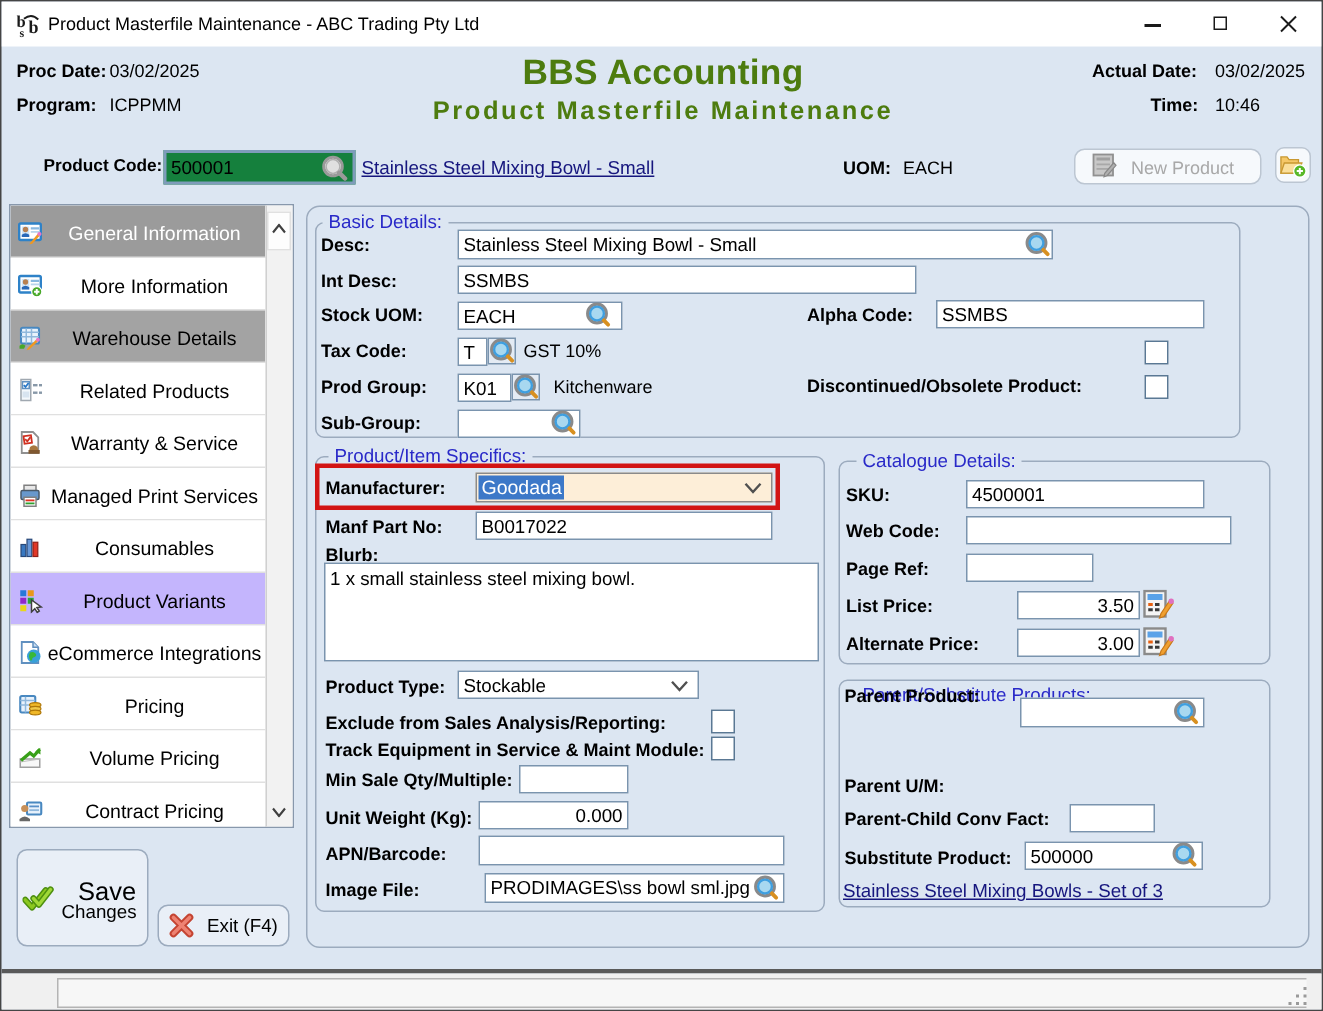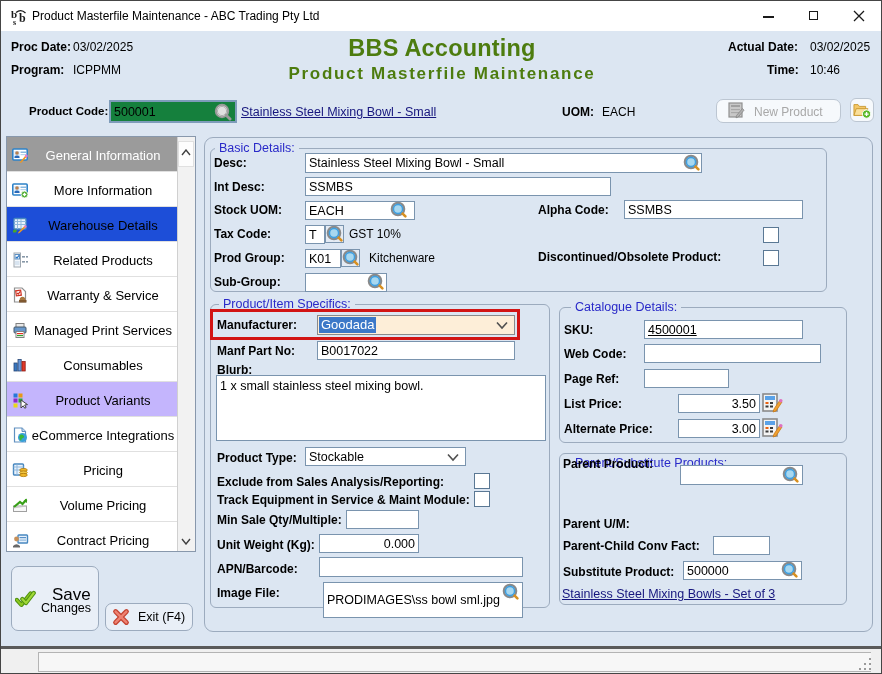--- a/index.html
+++ b/index.html
@@ -110,21 +110,21 @@
           <rect x="2.5" y="4" width="5" height="7" fill="#cfe4f7"></rect>
           <circle cx="5" cy="6" r="1.8" fill="#b88050"></circle>
           <path d="M2.5 11 L7.5 11 L7.5 9.5 Q5 7.5 2.5 9.5 Z" fill="#2868b8"></path>
           <rect x="8.5" y="4.5" width="5.5" height="1.5" fill="#88b8e0"></rect>
           <rect x="8.5" y="7" width="5.5" height="1.2" fill="#b8d4ec"></rect>
           <circle cx="12.5" cy="12.5" r="3.4" fill="#48a828" stroke="#fff" stroke-width="0.8"></circle>
           <path d="M12.5 10.7 V14.3 M10.7 12.5 H14.3" stroke="#fff" stroke-width="1.3"></path>
         </svg>
         <div style="flex:1;text-align:center;font-size:13px;white-space:nowrap;color:#000;margin-top:-3px;">More Information</div>
       </div>
-      <div style="position:absolute;left:0;top:69.5px;width:170px;height:35px;background:#1d4ed8;border-bottom:1px solid #e0e0e0;display:flex;align-items:center;padding-top:7px;">
+      <div style="position:absolute;left:0;top:69.5px;width:170px;height:35px;background:#a3a3a3;border-bottom:1px solid #e0e0e0;display:flex;align-items:center;padding-top:7px;">
         <svg style="margin-left:5px;flex:none;margin-top:-3px;" width="17" height="17" viewBox="0 0 17 17">
           <rect x="2" y="1.5" width="12" height="10.5" rx="1" fill="#e8f2fc" stroke="#4888c0" stroke-width="1.4"></rect>
           <path d="M2 4.5 H14 M2 7.5 H14 M5.5 2 V12 M9 2 V12" stroke="#90b8dc" stroke-width="1"></path>
           <path d="M1 13.5 Q3 11.5 5 13.5 L4 15.5 L1 15.5 Z" fill="#48a828"></path>
           <path d="M12.5 9 L6.5 15 L5.8 16.5 L7.5 16 L13.8 10.2 Z" fill="#f09820"></path>
           <circle cx="13.3" cy="9.5" r="1.3" fill="#e878c8"></circle>
         </svg>
         <div style="flex:1;text-align:center;font-size:13px;white-space:nowrap;color:#000;margin-top:-3px;">Warehouse Details</div>
       </div>
       <div style="position:absolute;left:0;top:104.5px;width:170px;height:35px;background:#fff;border-bottom:1px solid #e0e0e0;display:flex;align-items:center;padding-top:7px;">
@@ -302,31 +302,31 @@
   <div class="cb" style="left:473px;top:472px;"></div>
   <div class="lbl" style="left:216px;top:492px;">Track Equipment in Service &amp; Maint Module:</div>
   <div class="cb" style="left:473px;top:490px;"></div>
   <div class="lbl" style="left:216px;top:512px;">Min Sale Qty/Multiple:</div>
   <div class="inp" style="left:345px;top:509px;width:73px;height:19px;"></div>
   <div class="lbl" style="left:216px;top:537px;">Unit Weight (Kg):</div>
   <div class="inp" style="left:318px;top:533px;width:100px;height:19px;justify-content:flex-end;">0.000</div>
   <div class="lbl" style="left:216px;top:561px;">APN/Barcode:</div>
   <div class="inp" style="left:318px;top:556px;width:204px;height:20px;"></div>
   <div class="lbl" style="left:216px;top:585px;">Image File:</div>
-  <div class="inp" style="left:322px;top:581px;width:200px;height:36px;">PRODIMAGES\ss bowl sml.jpg</div>
+  <div class="inp" style="left:322px;top:581px;width:200px;height:20px;">PRODIMAGES\ss bowl sml.jpg</div>
   <svg class="abs mag" style="left:501px;top:582px;" width="18" height="18" viewBox="0 0 18 18">
       <circle cx="8" cy="8" r="6.2" fill="#e8f4fc" stroke="#8a8a8a" stroke-width="2.2"></circle>
       <circle cx="8" cy="8" r="4.6" fill="#a8d8f0" stroke="#3f9fe0" stroke-width="1.6"></circle>
       <path d="M12.6 12.6 L15.4 15.4" stroke="#d89020" stroke-width="2.6" stroke-linecap="round"></path>
     </svg>
 
   <div class="group" style="left:558px;top:306px;width:288px;height:136px;"></div>
   <div class="gtitle" style="left:570px;top:299px;">Catalogue Details:</div>
   <div class="lbl" style="left:563px;top:322px;">SKU:</div>
-  <div class="inp" style="left:643px;top:319px;width:159px;height:19px;text-decoration:underline;">4500001</div>
+  <div class="inp" style="left:643px;top:319px;width:159px;height:19px;">4500001</div>
   <div class="lbl" style="left:563px;top:346px;">Web Code:</div>
   <div class="inp" style="left:643px;top:343px;width:177px;height:19px;"></div>
   <div class="lbl" style="left:563px;top:371px;">Page Ref:</div>
   <div class="inp" style="left:643px;top:368px;width:85px;height:19px;"></div>
   <div class="lbl" style="left:563px;top:396px;">List Price:</div>
   <div class="inp" style="left:677px;top:393px;width:82px;height:19px;justify-content:flex-end;">3.50</div>
   <svg class="abs calc" style="left:761px;top:392px;" width="21" height="21" viewBox="0 0 21 21">
       <rect x="1" y="1" width="14" height="17" fill="#f4f4f4" stroke="#8a8a8a" stroke-width="1.6"></rect>
       <rect x="3" y="3" width="10" height="4" fill="#5aa2e8"></rect>
       <rect x="3.5" y="9" width="3" height="2" fill="#e86010"></rect>

